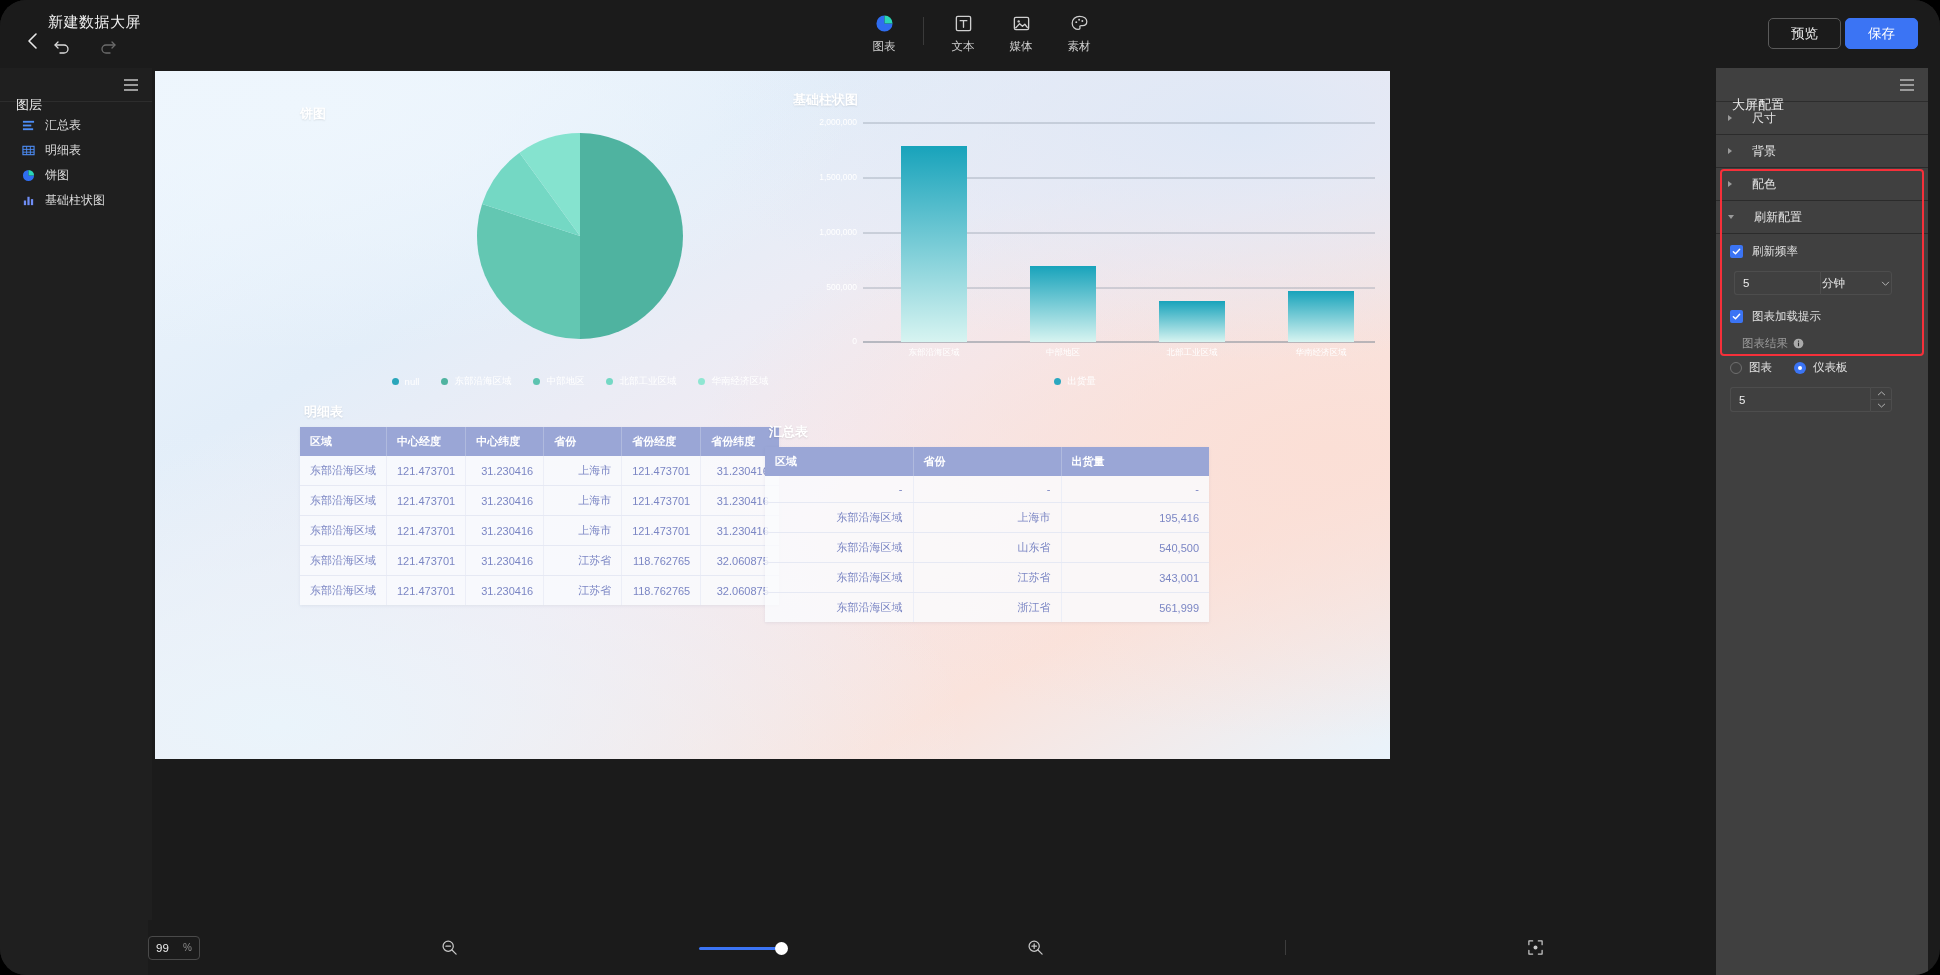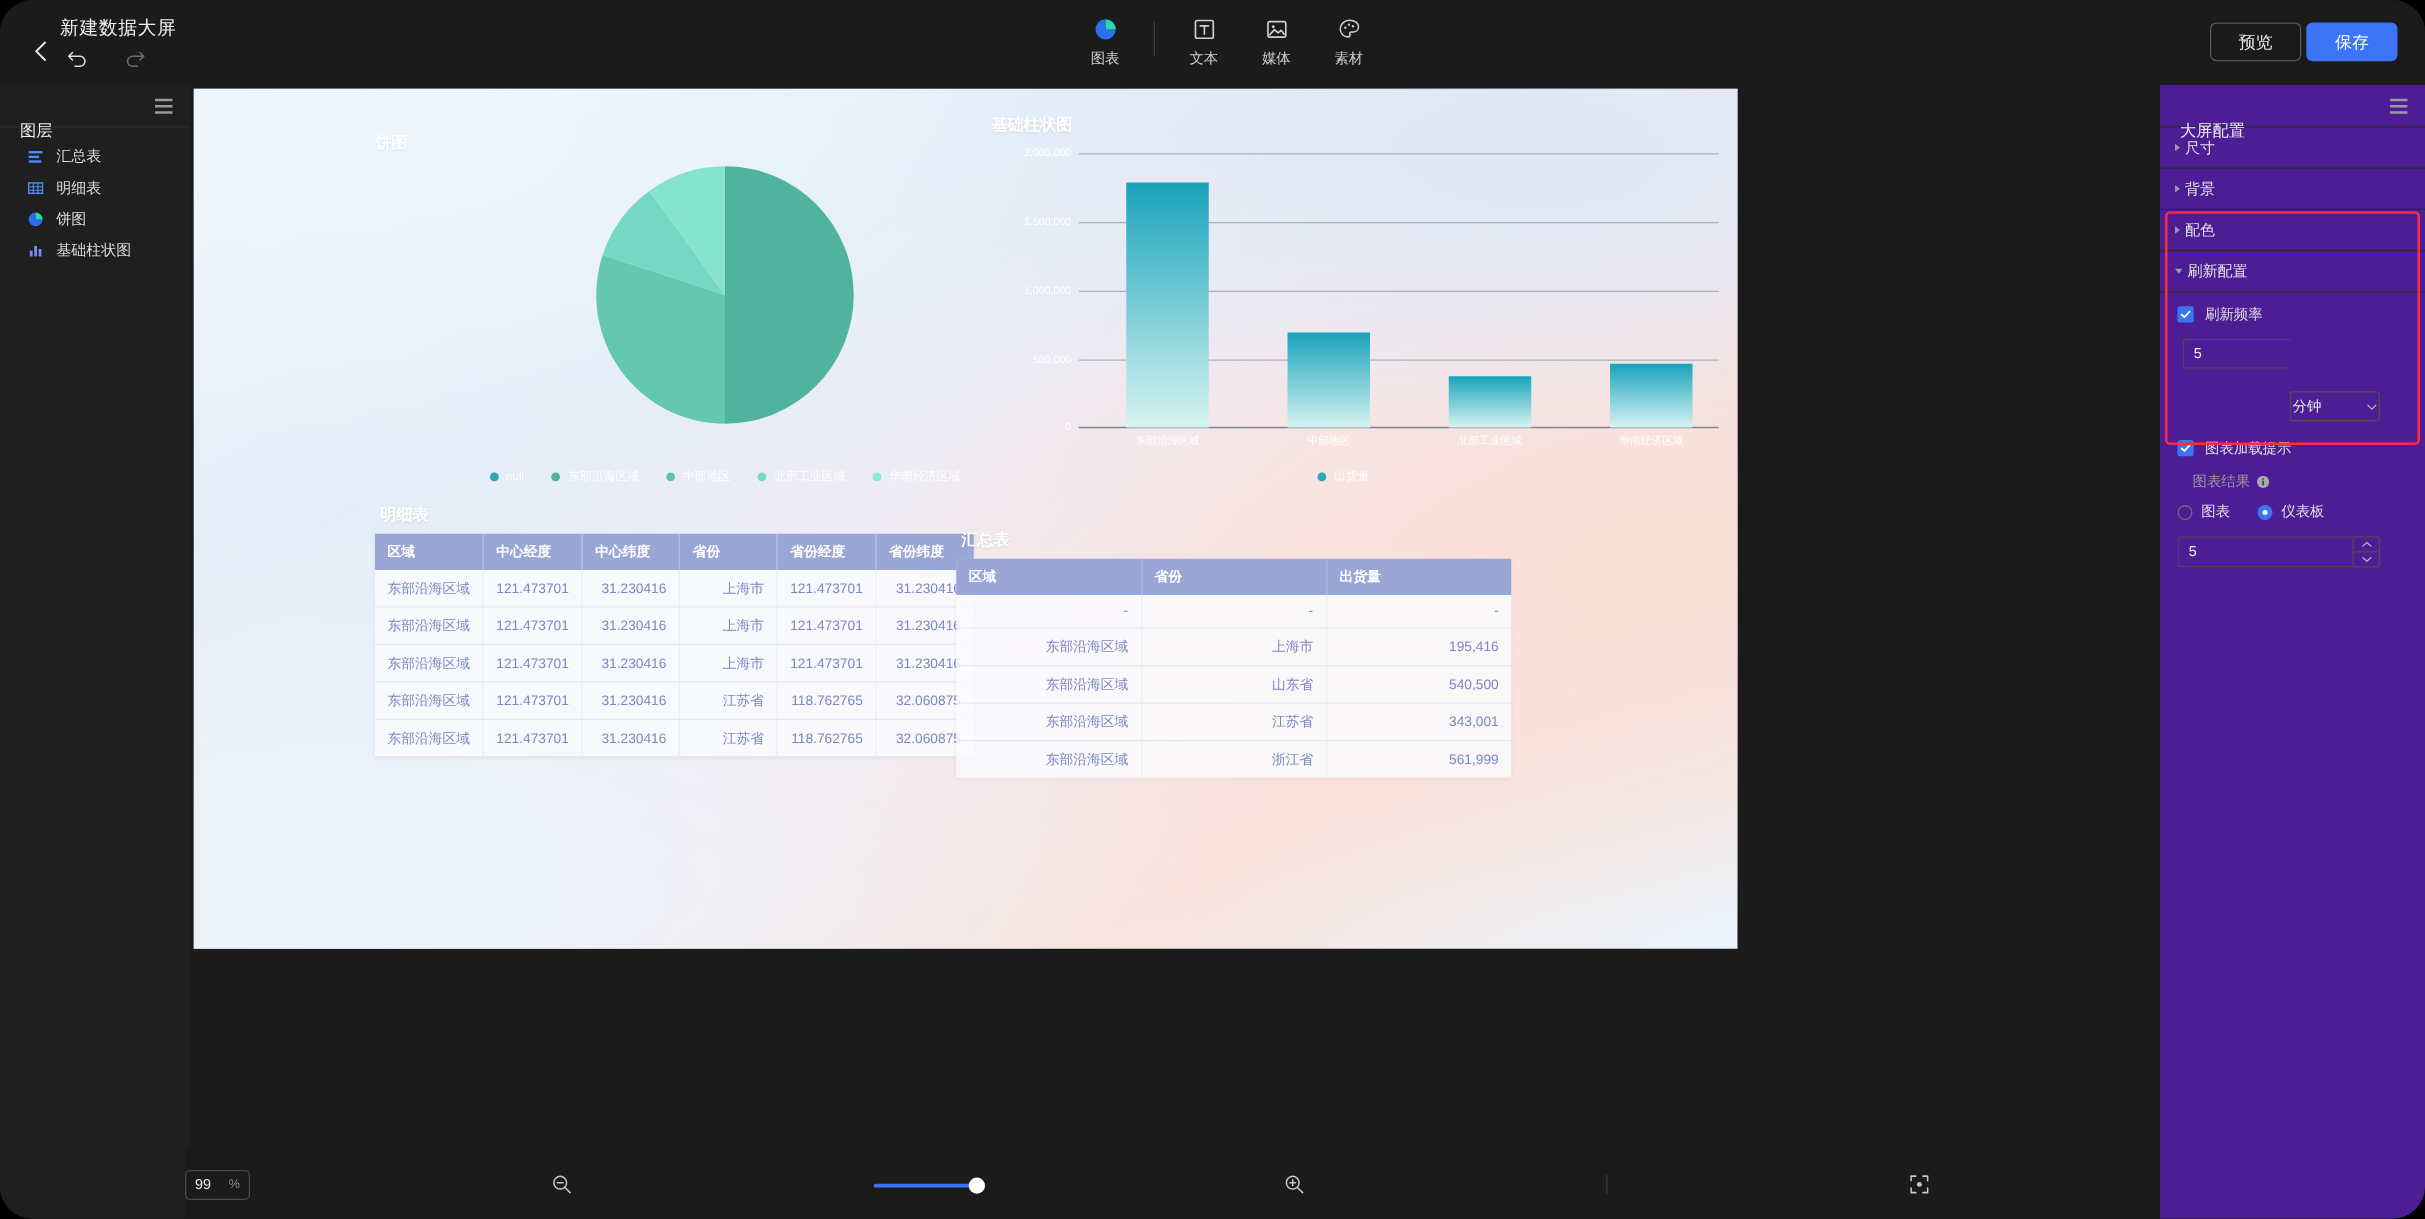--- a/index.html
+++ b/index.html
@@ -147,25 +147,25 @@
   .zoom-pct { font-size: 10px; color: #8c8c8c; }
   .mag { width: 17px; height: 17px; cursor: pointer; }
   .slider { position: relative; width: 88px; height: 16px; cursor: pointer; }
   .slider .track { position:absolute; left:0; top:7px; width:88px; height:3px; background:#3b74f4; border-radius:2px; }
   .slider .knob { position:absolute; left:76px; top:2px; width:13px; height:13px; border-radius:50%; background:#fff; }
   .vsep { width:1px; height:15px; background:#3d3d3d; }
   .fit { width:17px; height:17px; cursor:pointer; }
 
   
   .right-panel {
-    position: absolute; right: 0; top: 68px; width: 212px; height: 907px;
-    background: #4c1d95;
+    position: absolute; right: 12px; top: 68px; width: 212px; height: 907px;
+    background: #404040;
   }
   .sect-row {
-    height: 33px; display: flex; align-items: center; gap: 4px;
+    height: 33px; display: flex; align-items: center; gap: 20px;
     padding-left: 12px; border-bottom: 1px solid #2b2b2b; cursor: pointer;
   }
   .sect-label { font-size: 12px; color: #e4e4e4; }
   .caret { width:0;height:0; border-left:4px solid #9a9a9a; border-top:3.5px solid transparent; border-bottom:3.5px solid transparent; }
   .caret.open { border-left:3.5px solid transparent; border-right:3.5px solid transparent; border-top:4px solid #9a9a9a; border-bottom:none; }
 
   .refresh-box {
     position: absolute; left: 4px; top: 101px; width: 204px; height: 187px;
     border: 2px solid #f6303a; border-radius: 4px; pointer-events: none;
   }
@@ -180,21 +180,21 @@
 
   .input-row { display: flex; margin-bottom: 14px; margin-left: 4px; }
   .num-in {
     width: 86px; height: 24px; background: transparent; border: 1px solid #4d4d4d;
     border-right: none; border-radius: 3px 0 0 3px; color: #ededed; font-size: 11.5px;
     padding: 0 8px; font-family: inherit; outline: none;
   }
   .unit-sel {
     width: 72px; height: 24px; border: 1px solid #4d4d4d; border-radius: 0 3px 3px 0;
     display: flex; align-items: center; justify-content: space-between; padding: 0 1px;
-    font-size: 11.5px; color: #ededed; cursor: pointer; margin-top: 42px;
+    font-size: 11.5px; color: #ededed; cursor: pointer;
   }
   .chev { width:9px; height:9px; }
 
   .hint-row { display: flex; align-items: center; gap: 5px; margin-bottom: 9px; }
   .hint-label { font-size: 11.5px; color: #9b9b9b; margin-left: 12px; }
   .info-ico { width: 11px; height: 11px; }
 
   .radio-row { display: flex; align-items: center; gap: 10px; margin-bottom: 12px; }
   .radio { display: flex; align-items: center; gap: 7px; cursor: pointer; }
   .rdo { width: 12px; height: 12px; border-radius: 50%; border: 1px solid #6f6f6f; }

